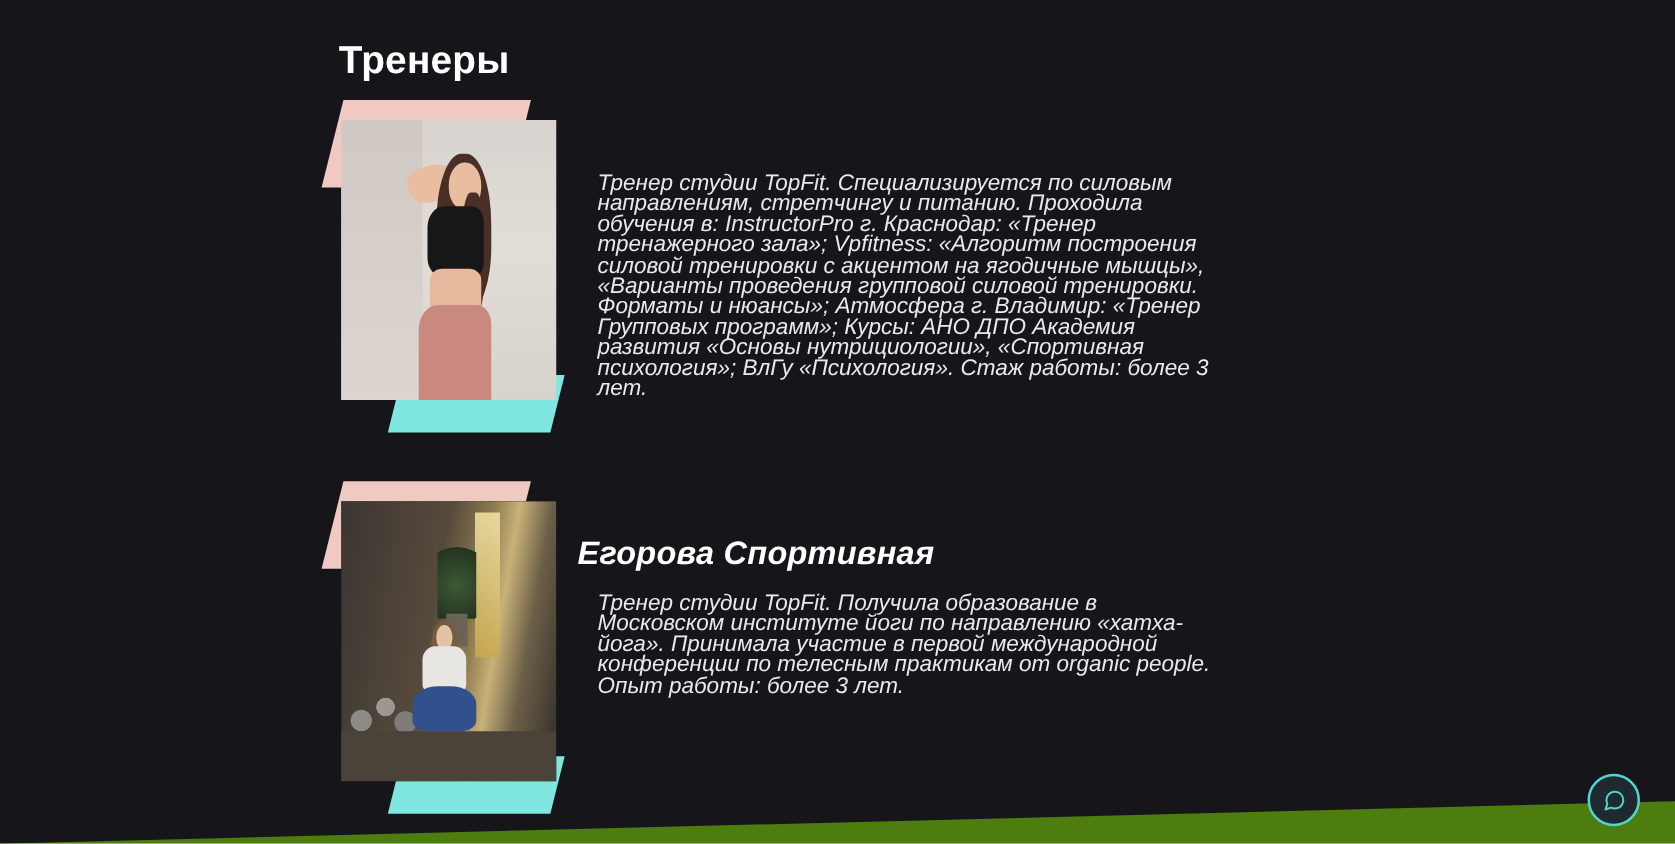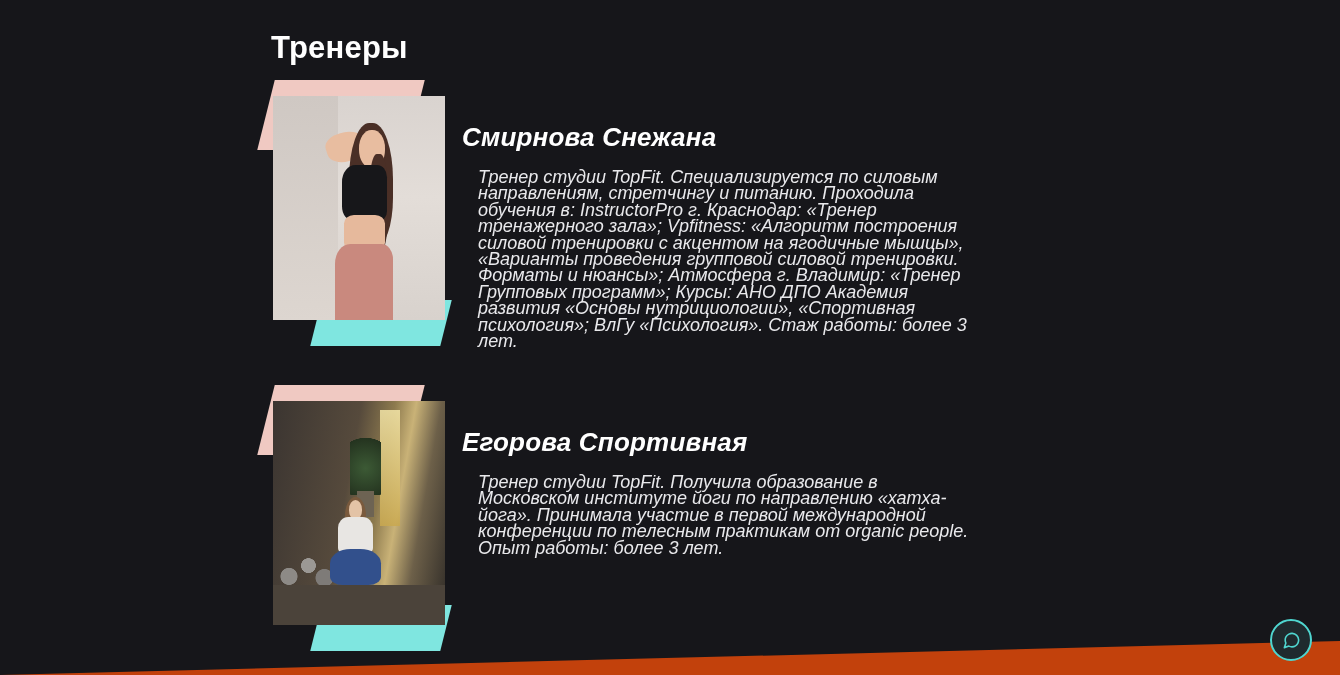--- a/index.html
+++ b/index.html
@@ -11,21 +11,21 @@
     width: 1340px;
     height: 675px;
     overflow: hidden;
     font-family: "Liberation Sans", sans-serif;
   }
 
   .page {
     position: relative;
     width: 1340px;
     height: 675px;
-    background: #c2410c;
+    background: #4d7c0f;
     overflow: hidden;
   }
 
   
   .dark-section {
     position: absolute;
     left: 0;
     top: 0;
     width: 1340px;
     height: 675px;
@@ -232,21 +232,20 @@
         <div class="arm"></div>
         <div class="hair"></div>
         <div class="face"></div>
         <div class="hair2"></div>
         <div class="top"></div>
         <div class="torso"></div>
         <div class="legs"></div>
       </div>
     </div>
     <div class="trainer-text t1-text">
-      <div class="trainer-name">Смирнова Снежана</div>
       <p class="trainer-bio">Тренер студии TopFit. Специализируется по силовым направлениям, стретчингу и питанию. Проходила обучения в: InstructorPro г. Краснодар: «Тренер тренажерного зала»; Vpfitness: «Алгоритм построения силовой тренировки с акцентом на ягодичные мышцы», «Варианты проведения групповой силовой тренировки. Форматы и нюансы»; Атмосфера г. Владимир: «Тренер Групповых программ»; Курсы: АНО ДПО Академия развития «Основы нутрициологии», «Спортивная психология»; ВлГу «Психология». Стаж работы: более 3 лет.</p>
     </div>
   </div>
 
   <div class="trainer trainer-2">
     <div class="photo-wrap">
       <div class="shape-pink"></div>
       <div class="shape-mint"></div>
       <div class="photo ph2">
         <div class="wall"></div>

